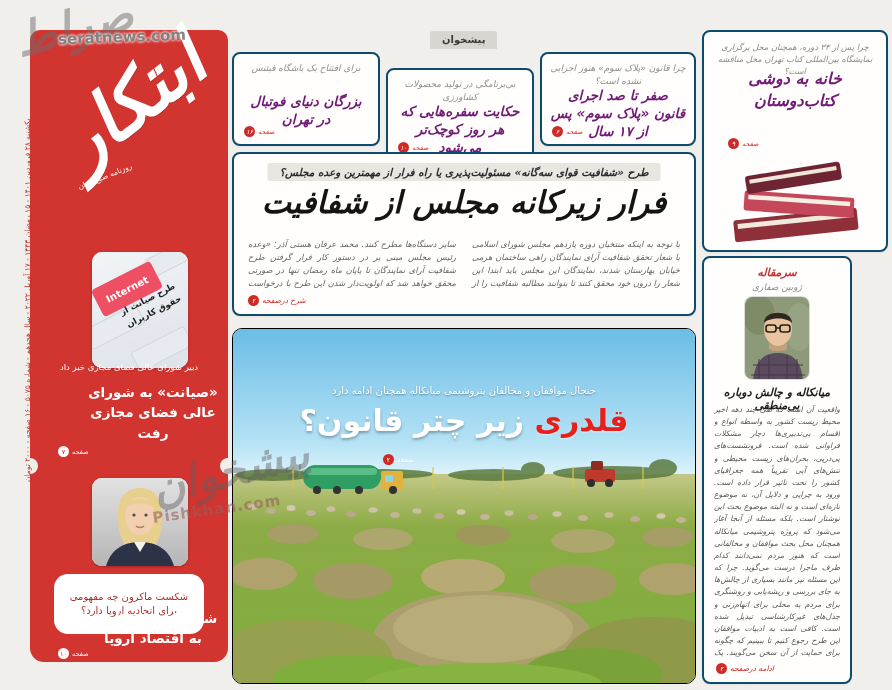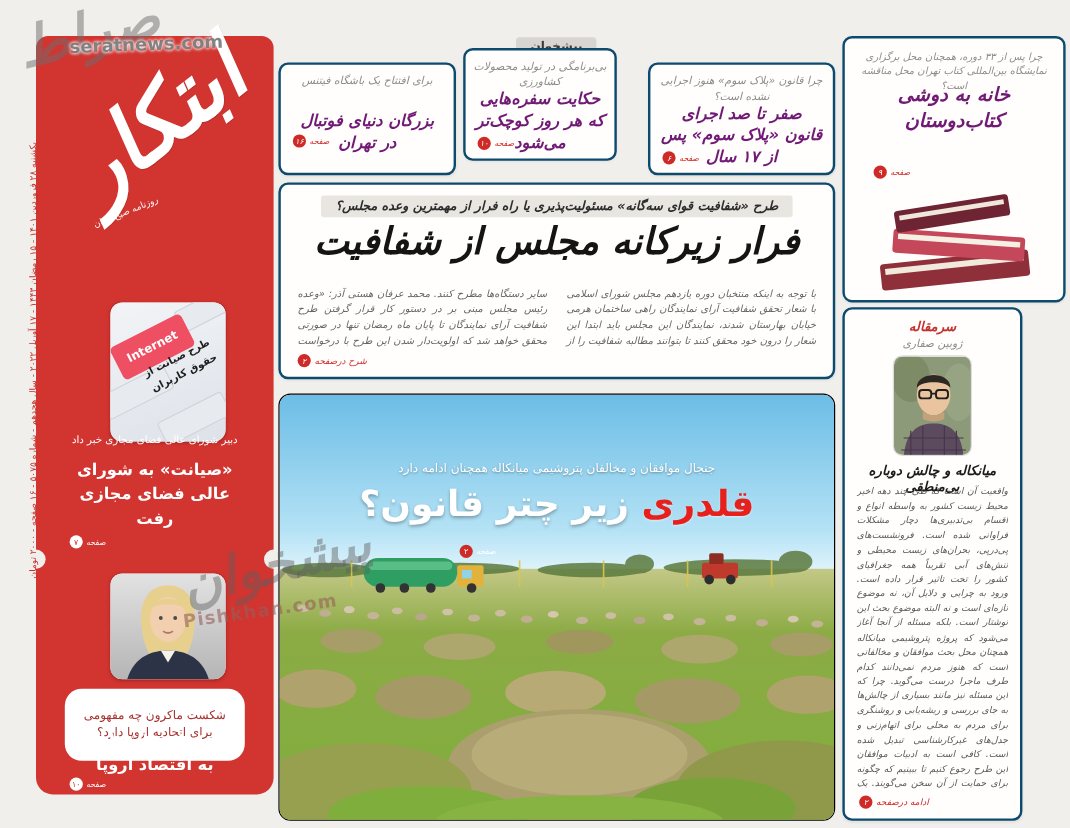--- a/index.html
+++ b/index.html
@@ -18,21 +18,21 @@
   .page-label.inv { color:#fff; }
 
   
   #red-col { position:absolute; left:30px; top:30px; width:198px; height:632px; background:#d23430; border-radius:10px 10px 14px 14px; }
   #masthead-title { position:absolute; left:-4px; top:28px; width:210px; text-align:center; color:#fff; font-size:74px; font-weight:bold; font-style:italic; transform:rotate(-38deg); transform-origin:50% 50%; text-shadow:0 1px 0 rgba(0,0,0,.12); }
   #masthead-tagline { position:absolute; left:46px; top:142px; color:#fff; font-size:7.5px; transform:rotate(-22deg); opacity:.95; width:58px; text-align:center; line-height:1.3; }
   #dateline { position:absolute; left:23px; top:482px; transform-origin:0 0; transform:rotate(-90deg); white-space:nowrap; font-size:7.5px; color:#c4302d; letter-spacing:.3px; }
 
   .sb-card { position:absolute; background:#fff; border-radius:10px; overflow:hidden; box-shadow:0 1px 3px rgba(0,0,0,.25); }
   .sb-kicker { position:absolute; width:100%; text-align:center; color:#fff; font-size:8.5px; line-height:1.4; }
-  .sb-headline { position:absolute; width:100%; text-align:center; color:#fff; font-weight:bold; font-size:13.5px; line-height:1.5; }
+  .sb-headline { position:absolute; width:100%; text-align:center; color:#fff; font-weight:bold; font-size:13.5px; line-height:1.5;margin-left:24px; }
   .sb-pill { position:absolute; background:#fff; border-radius:14px; color:#a8322f; font-size:10px; line-height:1.4; text-align:center; padding:16px 8px; }
   .notch { position:absolute; width:16px; height:16px; border-radius:50%; background:#f1efec; }
 
   
   #kbd { position:absolute; inset:0; background:linear-gradient(160deg,#f2f4f7,#dde2e9); }
   .kbd-key { position:absolute; background:#e7ebf0; border:1px solid #cfd5dd; border-radius:3px; transform:rotate(-27deg); }
   #kbd-redkey { position:absolute; left:2px; top:22px; width:66px; height:30px; background:#ee4f63; border-radius:4px; transform:rotate(-27deg); color:#fff; font-size:10px; font-weight:bold; display:flex; align-items:center; justify-content:center; }
   #kbd-caption { position:absolute; right:2px; top:40px; transform:rotate(-27deg); color:#1c1c1c; font-size:8.5px; font-weight:bold; text-align:center; line-height:1.6; width:70px; }
 
   
@@ -127,32 +127,32 @@
   <div id="pishkhan-tab">پیشخوان</div>
 
   <div class="box" style="left:540px; top:52px; width:156px; height:94px;">
     <div class="kicker topbox-kicker rtl">چرا قانون «پلاک سوم» هنوز اجرایی نشده است؟</div>
     <div class="headline topbox-headline rtl">صفر تا صد اجرای قانون «پلاک سوم» پس از ۱۷ سال</div>
     <div class="page-row" style="left:10px; bottom:7px;">
       <span class="page-dot">۶</span>
       <span class="page-label">صفحه</span>
     </div>
   </div>
-  <div class="box" style="left:386px; top:40px; width:128px; height:94px;">
+  <div class="box" style="left:386px; top:68px; width:148px; height:94px;">
     <div class="kicker topbox-kicker rtl">بی‌برنامگی در تولید محصولات کشاورزی</div>
     <div class="headline topbox-headline rtl">حکایت سفره‌هایی که هر روز کوچک‌تر می‌شود</div>
     <div class="page-row" style="left:10px; bottom:7px;">
       <span class="page-dot">۱۰</span>
       <span class="page-label">صفحه</span>
     </div>
   </div>
   <div class="box" style="left:232px; top:52px; width:148px; height:94px;">
     <div class="kicker topbox-kicker rtl">برای افتتاح یک باشگاه فیتنس</div>
     <div class="headline topbox-headline rtl" style="top:38px;">بزرگان دنیای فوتبال در تهران</div>
-    <div class="page-row" style="left:10px; bottom:21px;justify-content:center;">
+    <div class="page-row" style="left:10px; bottom:7px;justify-content:center;">
       <span class="page-dot">۱۶</span>
       <span class="page-label">صفحه</span>
     </div>
   </div>
 
   <div class="box" style="left:232px; top:152px; width:464px; height:164px;">
     <div id="main-kicker" class="rtl">طرح «شفافیت قوای سه‌گانه» مسئولیت‌پذیری یا راه فرار از مهمترین وعده مجلس؟</div>
     <div id="main-headline" class="rtl">فرار زیرکانه مجلس از شفافیت</div>
     <div id="main-body" class="rtl">با توجه به اینکه منتخبان دوره یازدهم مجلس شورای اسلامی با شعار تحقق شفافیت آرای نمایندگان راهی ساختمان هرمی خیابان بهارستان شدند، نمایندگان این مجلس باید ابتدا این شعار را درون خود محقق کنند تا بتوانند مطالبه شفافیت را از سایر دستگاه‌ها مطرح کنند. محمد عرفان هستی آذر: «وعده رئیس مجلس مبنی بر در دستور کار قرار گرفتن طرح شفافیت آرای نمایندگان تا پایان ماه رمضان تنها در صورتی محقق خواهد شد که اولویت‌دار شدن این طرح با درخواست تعدادی از نمایندگان در صحن علنی مطرح شود و به تصویب برسد. در غیر این‌صورت با توجه به تعداد بالای طرح‌های عادی که پیش از طرح شفافیت در نوبت بررسی قرار دارد، به‌احتمال زیاد بررسی طرح شفافیت آرا حتی به عمر مجلس یازدهم قد نخواهد داد.»</div>
     <div class="page-row" style="left:14px; bottom:8px;">

